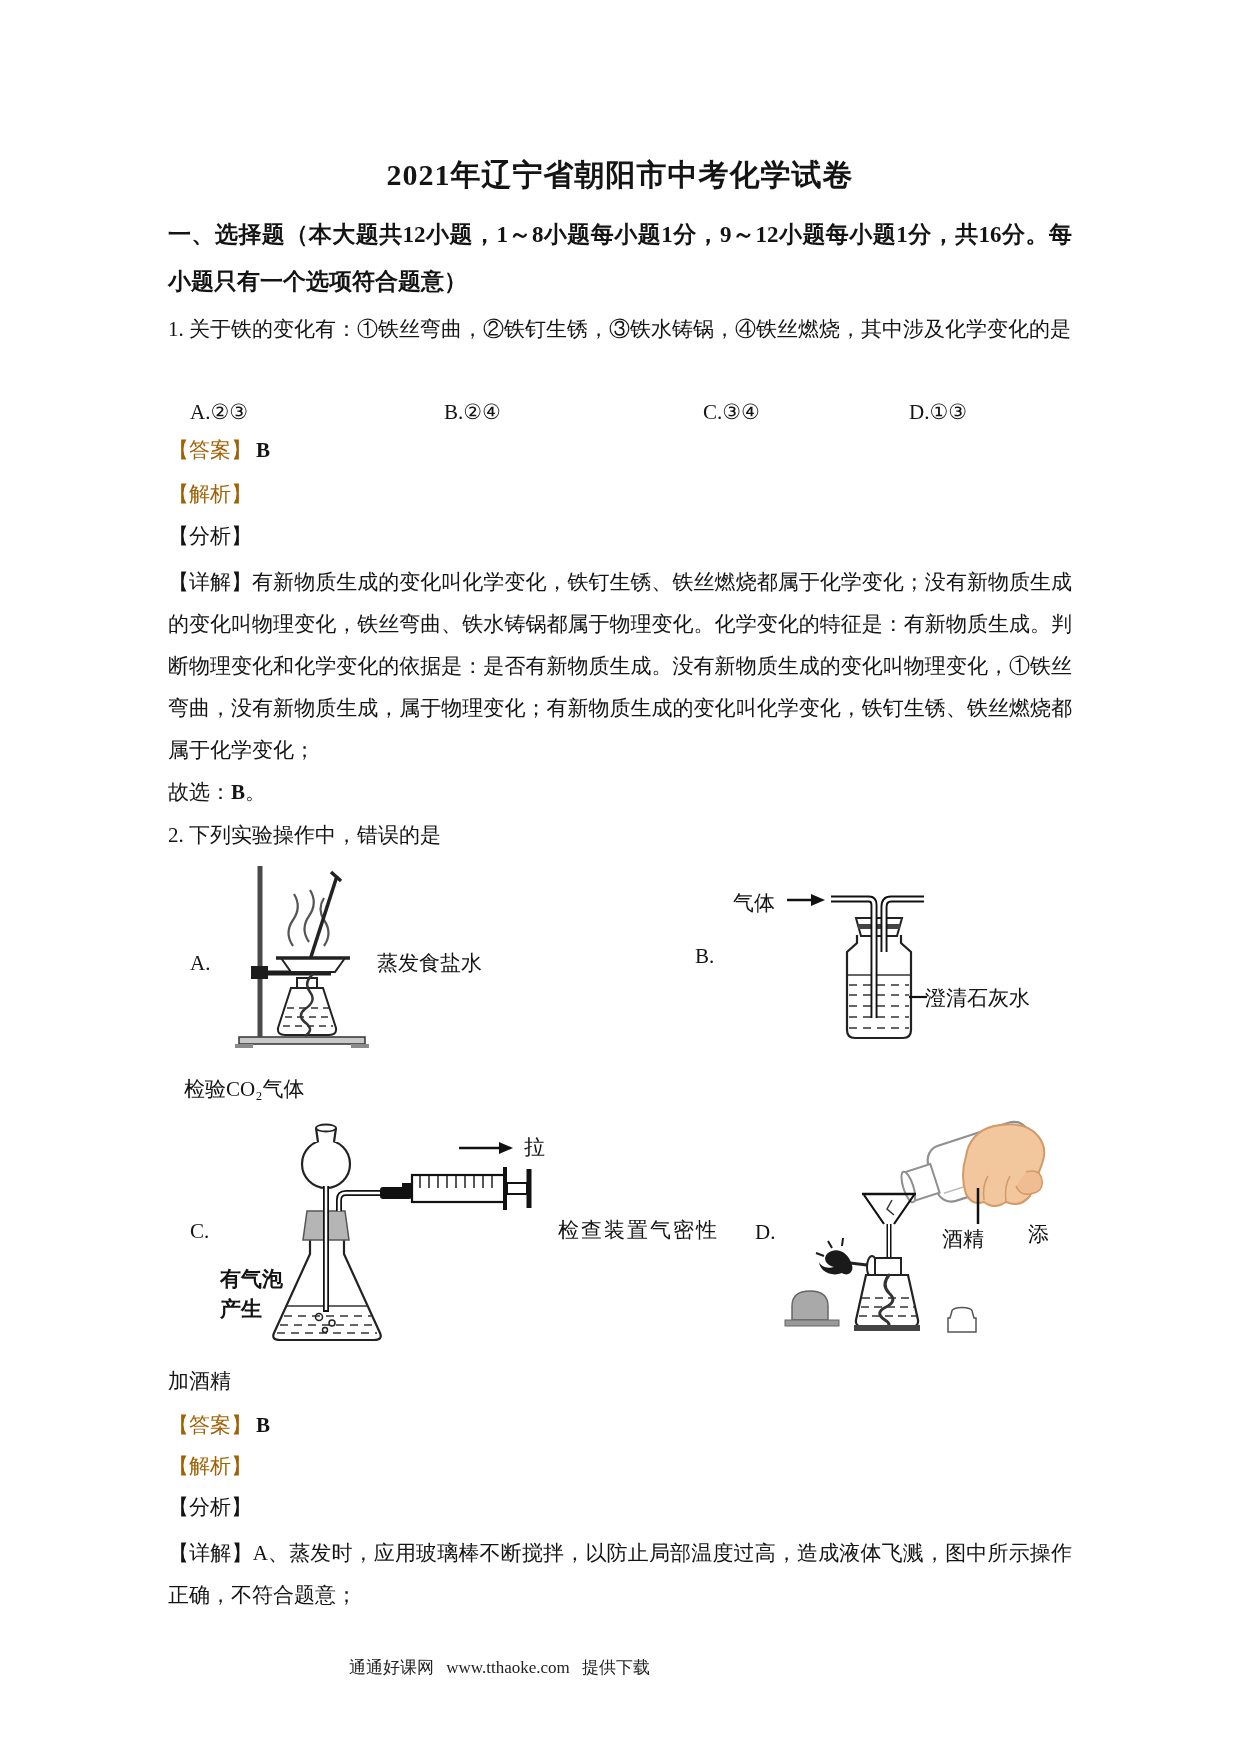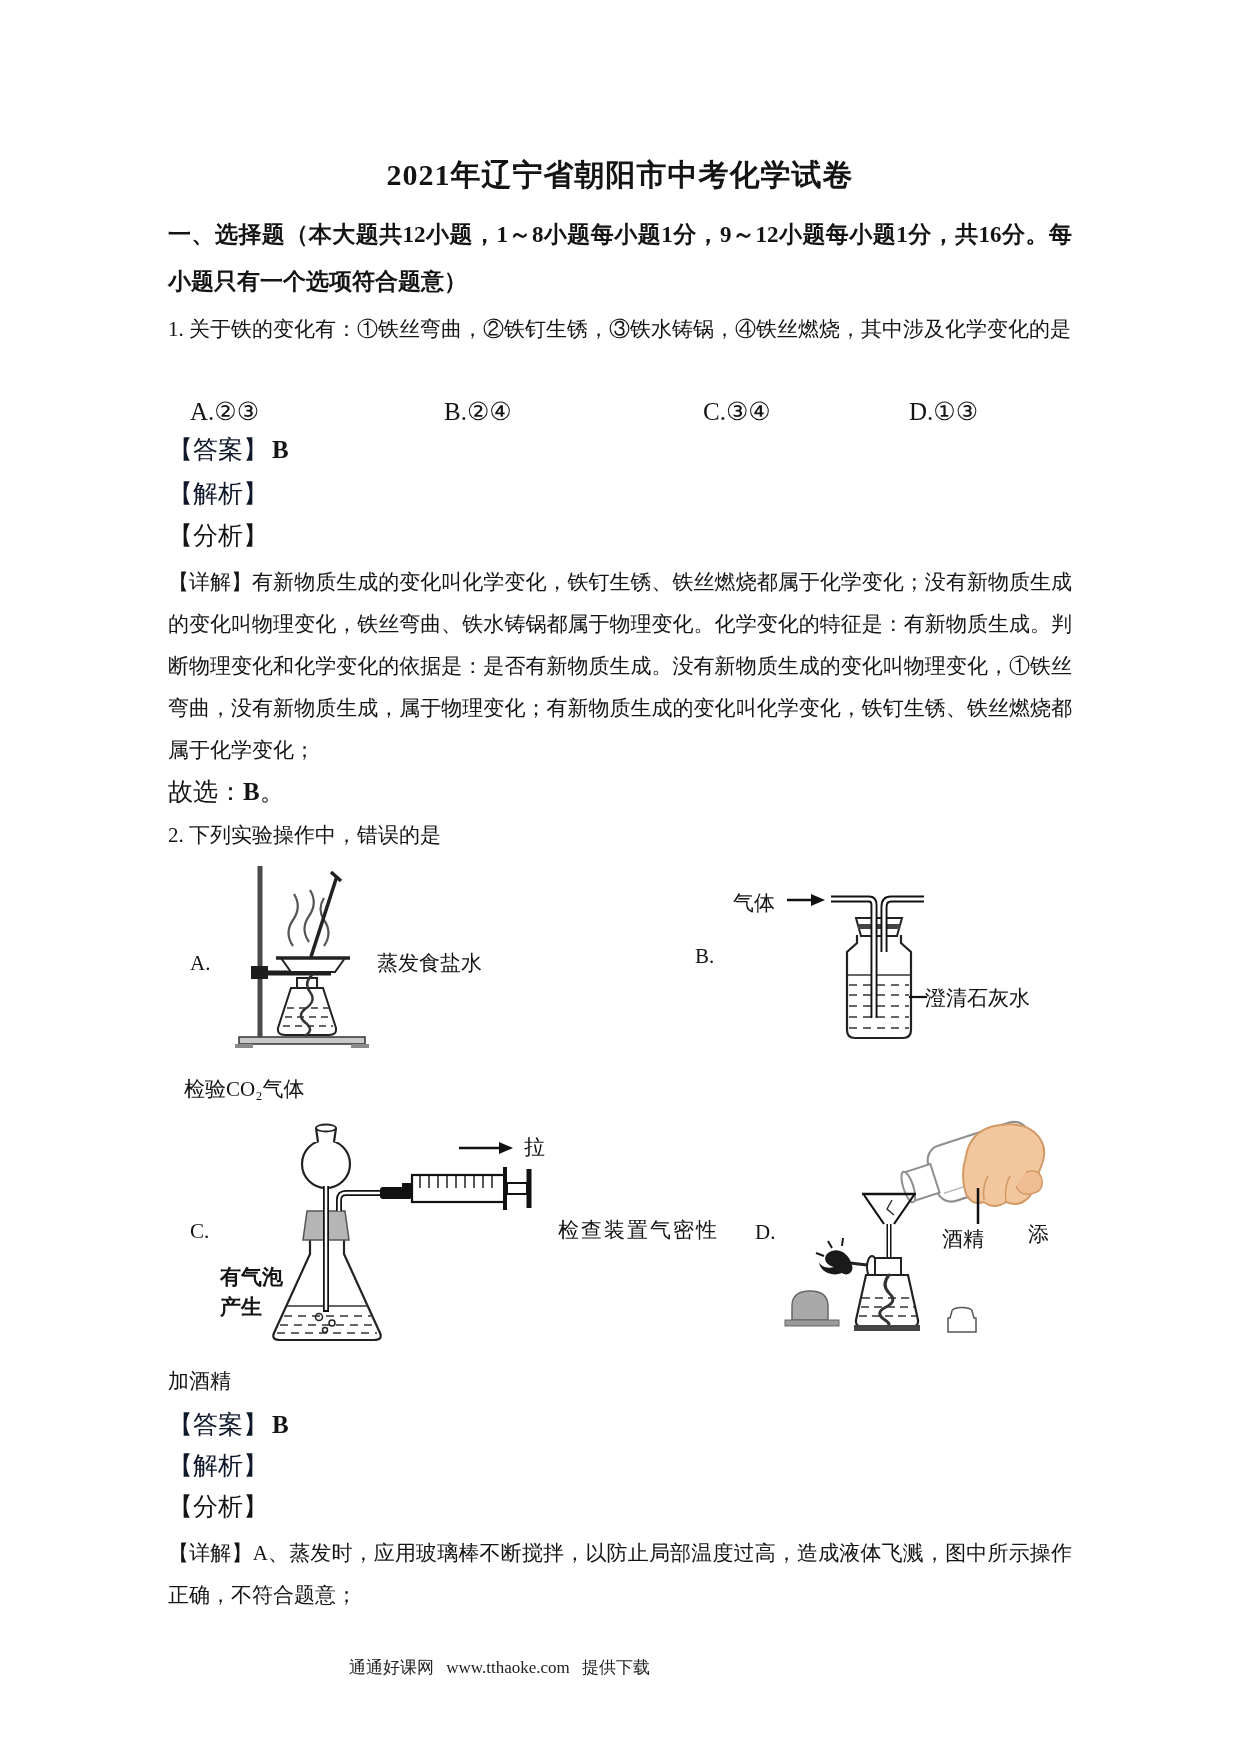--- a/index.html
+++ b/index.html
@@ -5,27 +5,27 @@
 <style>
   html,body{margin:0;padding:0;background:#e8e8e8;}
   .page{
     position:relative;width:1240px;height:1754px;margin:0 auto;background:#ffffff;
     font-family:"Liberation Serif","DejaVu Serif",serif;color:#141414;overflow:hidden;
   }
   .abs{position:absolute;}
   .t{font-size:21px;line-height:42px;}
   .just{width:904px;text-align:justify;}
   .b{font-weight:bold;}
-  .blue{color:#0f172a;text-align:center;}
+  .blue{color:#a16207;text-align:center;}
   .title{width:1240px;text-align:center;font-size:30px;font-weight:bold;letter-spacing:1px;}
   .heading{font-size:23px;font-weight:bold;line-height:47px;}
-  .optlabel{font-size:25px;line-height:26px;}
+  .optlabel{font-size:21px;line-height:26px;}
   .figlabel{font-size:21px;line-height:26px;}
   .caption-sp{letter-spacing:2px;}
-  .bubbles{font-size:21px;font-weight:bold;line-height:30px;font-family:Liberation Mono, monospace;}
+  .bubbles{font-size:21px;font-weight:bold;line-height:30px;}
   .footer{width:999px;text-align:center;font-size:17px;color:#222;word-spacing:8px;}
   svg{display:block;}
 </style>
 </head>
 <body>
 
 <div class="page">
 
   <div class="abs title" style="top:155px;left:0;">2021年辽宁省朝阳市中考化学试卷</div>
 

